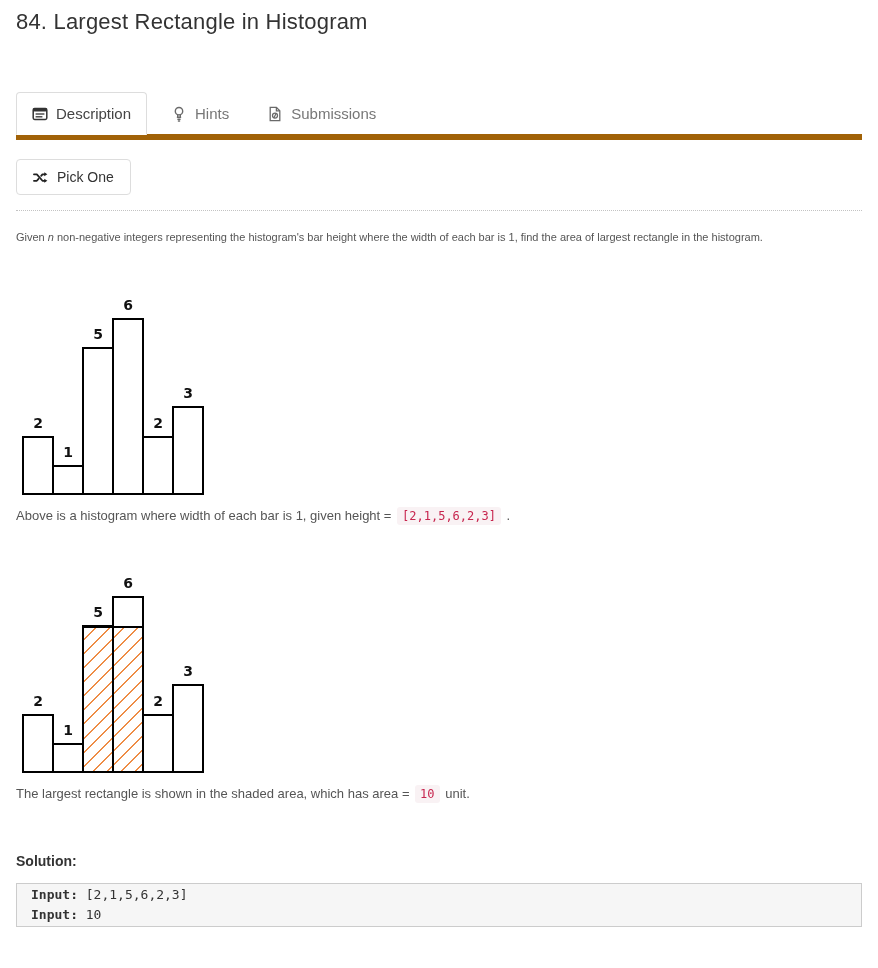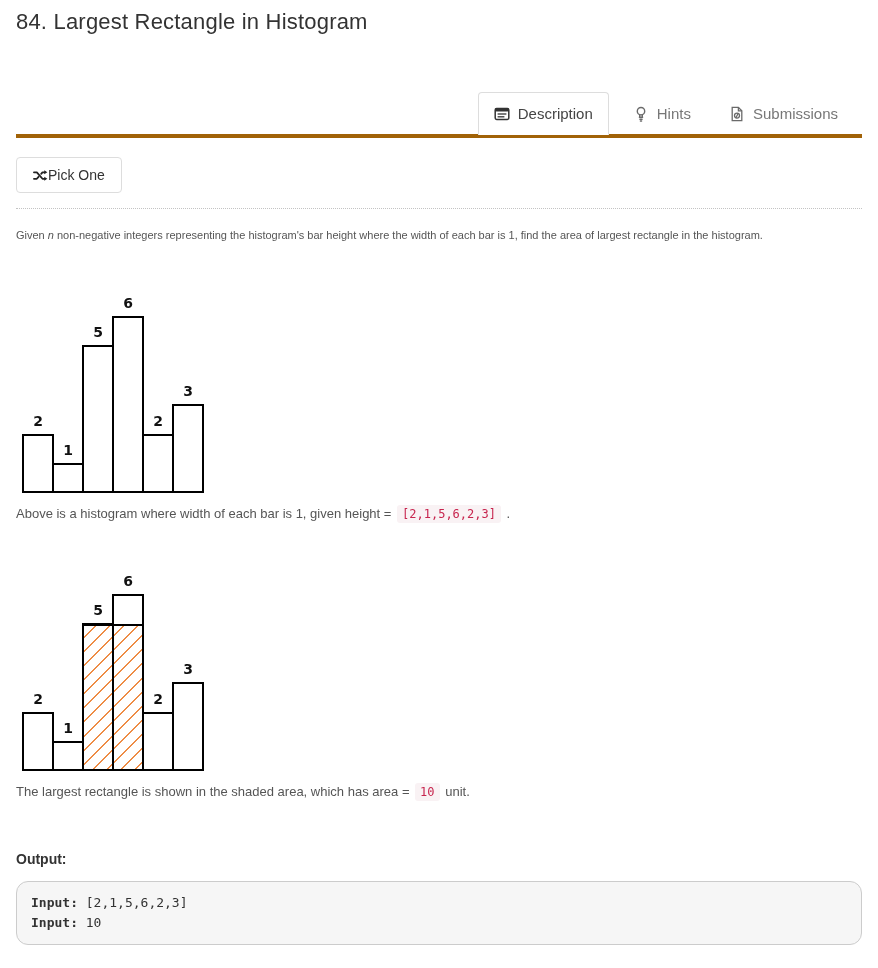--- a/index.html
+++ b/index.html
@@ -11,41 +11,41 @@
     padding: 5px 16px 0 16px;
     overflow: hidden;
   }
   .page-title {
     font-size: 22px; font-weight: 400; color:#333;
     margin: 4px 0 0 0; letter-spacing: .2px;
   }
   
   .tabbar {
     margin-top: 57px;
-    border-bottom: 4px solid #a16207;
-    display: flex; align-items: flex-end; justify-content: flex-end;
+    border-bottom: 6px solid #a16207;
+    display: flex; align-items: flex-end;
   }
   .tab {
     display:flex; align-items:center; gap:8px;
     padding: 12px 14px; font-size: 15px; color:#777;
     cursor:pointer; margin-right: 10px; white-space:nowrap;
   }
   .tab .tab-icon { display:inline-flex; width:16px; height:16px; color:#6a6a6a; }
   .tab.active {
     background:#fff; color:#444;
     border:1px solid #ddd; border-bottom: 1px solid #fff;
     margin-bottom:-1px; border-radius: 4px 4px 0 0;
     padding: 12px 15px;
   }
   .tab.active .tab-icon { color:#333; }
   .tab-icon svg { width:16px; height:16px; display:block; }
   
   .btn-pickone {
     margin-top: 19px;
-    display:inline-flex; align-items:center; gap:0;
+    display:inline-flex; align-items:center; gap:9px;
     background:#fff; border:1px solid #ddd; border-radius:4px;
     padding: 9px 16px; font-size: 14px; color:#333;
     font-family: "Liberation Sans", sans-serif; cursor:pointer;
   }
   .btn-pickone .icon { width:15px; height:15px; color:#222; display:inline-flex; }
   .btn-pickone .icon svg { width:15px; height:15px; display:block; }
   .dotted-divider { border:0; border-bottom: 1px dotted #c3c3c3; margin: 15px 0 0 0; }
   
   .problem-text {
     margin-top: 14px; font-size: 11px; line-height: 24px; color:#555;
@@ -76,22 +76,22 @@
     position:absolute; bottom:0;
     border-top: 2px solid #000;
     background: repeating-linear-gradient(135deg,
       transparent 0px, transparent 8.5px,
       var(--hatch-color,#ee8c45) 8.5px, var(--hatch-color,#ee8c45) 10px);
   }
   
   .example-heading { margin-top: 52px; font-size: 14px; font-weight: bold; color:#333; }
   pre.code-block {
     margin: 14px 0 0 0;
-    background: #f6f6f6; border: 1px solid #ccc; border-radius: 12px;
-    padding: 11px 14px;
+    background: #f6f6f6; border: 1px solid #ccc; border-radius: 0;
+    padding: 1px 14px;
     font-family: "DejaVu Sans Mono", monospace;
     font-size: 13px; line-height: 1.55; color:#333;
   }
   .code-kw { font-weight: bold; margin-right: .6em; }
 </style>
 </head>
 <body>
 
 
 
@@ -177,20 +177,20 @@
     <div class="hbar" style="left: 90px; width: 32px; height: 177px;"></div>
     <div class="hlabel" style="left: 90px; width: 32px; bottom: 182px;">6</div>
     <div class="hbar" style="left: 120px; width: 32px; height: 59px;"></div>
     <div class="hlabel" style="left: 120px; width: 32px; bottom: 64px;">2</div>
     <div class="hbar" style="left: 150px; width: 32px; height: 89px;"></div>
     <div class="hlabel" style="left: 150px; width: 32px; bottom: 94px;">3</div>
   </div>
 
 <p class="caption"><span>The largest rectangle is shown in the shaded area, which has area = </span><code class="inline-code">10</code> <span>unit.</span></p>
 
-<div class="example-heading">Output:</div>
+<div class="example-heading">Solution:</div>
 
 <pre class="code-block"><div class="code-line"><span class="code-kw">Input:</span><span>[2,1,5,6,2,3]</span></div><div class="code-line"><span class="code-kw">Input:</span><span>10</span></div></pre>
 
 
 
 
 
 
 </body></html>

